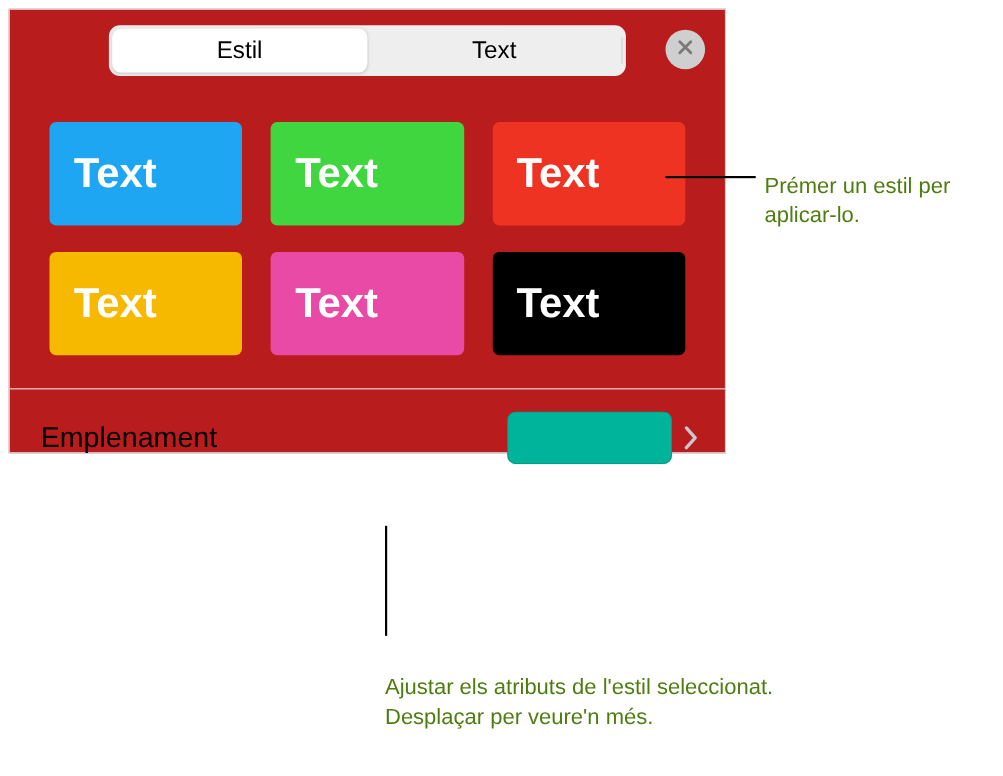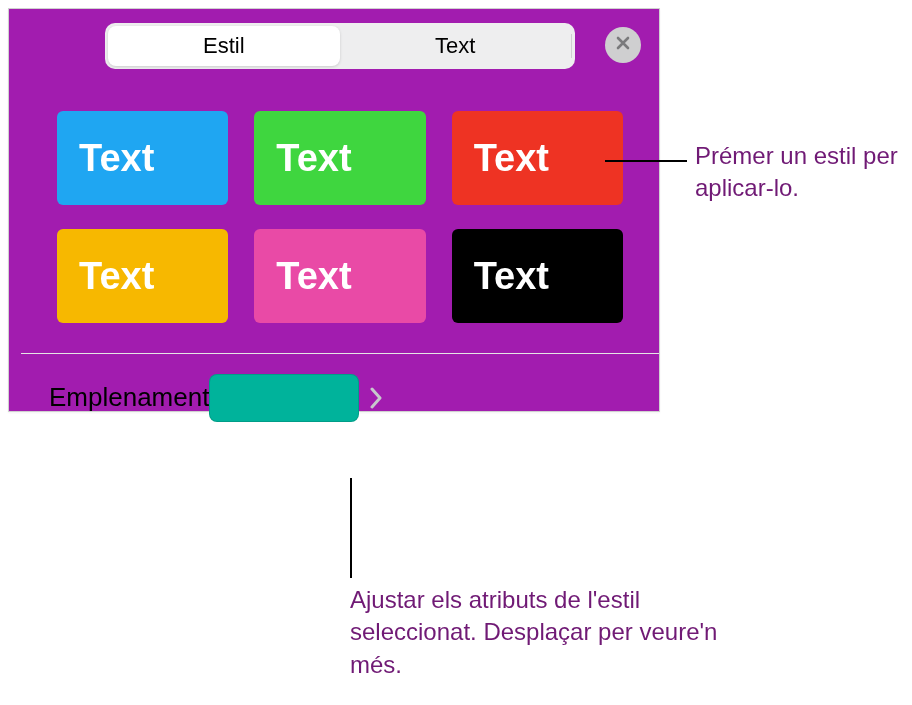--- a/index.html
+++ b/index.html
@@ -13,24 +13,23 @@
       width: 912px;
       height: 705px;
       position: relative;
     }
     .panel {
       position: absolute;
       left: 8px;
       top: 8px;
       width: 652px;
       height: 404px;
-      background: #a21caf;
+      background: #b91c1c;
       border: 1px solid #d0d0d0;
       box-shadow: 0 1px 2px rgba(0,0,0,0.05);
-      padding-left: 12px;
     }
     .tab-bar-wrapper {
       display: flex;
       align-items: center;
       justify-content: center;
       padding: 14px 16px 12px 16px;
       position: relative;
     }
     .tab-bar {
       display: flex;
@@ -92,20 +91,21 @@
       justify-content: flex-start;
       padding-left: 22px;
       font-size: 38px;
       font-weight: 600;
       color: #ffffff;
       cursor: pointer;
     }
     .row {
       display: flex;
       align-items: center;
+      justify-content: space-between;
       padding: 0 24px 0 28px;
       height: 80px;
       border-top: 1px solid #e5e5e5;
     }
     .row:first-of-type {
       border-top: none;
     }
     .fill-row {
       height: 88px;
     }
@@ -146,32 +146,33 @@
       left: 3px;
       top: 3px;
       width: 36px;
       height: 36px;
       border-radius: 50%;
       background: #ffffff;
       box-shadow: 0 1px 3px rgba(0,0,0,0.3);
     }
     .callout {
       position: absolute;
-      font-size: 24px;
+      font-size: 20px;
       line-height: 1.35;
-      color: #701a75;
+      color: #4d7c0f;
+      margin-top: 16px;
     }
     .callout-1 {
       left: 695px;
       top: 140px;
       width: 210px;
     }
     .callout-2 {
       left: 350px;
-      top: 584px;
+      top: 596px;
       width: 380px;
     }
     .callout-line {
       position: absolute;
       background: #000000;
     }
     .callout-line-1 {
       left: 605px;
       top: 160px;
       width: 82px;

